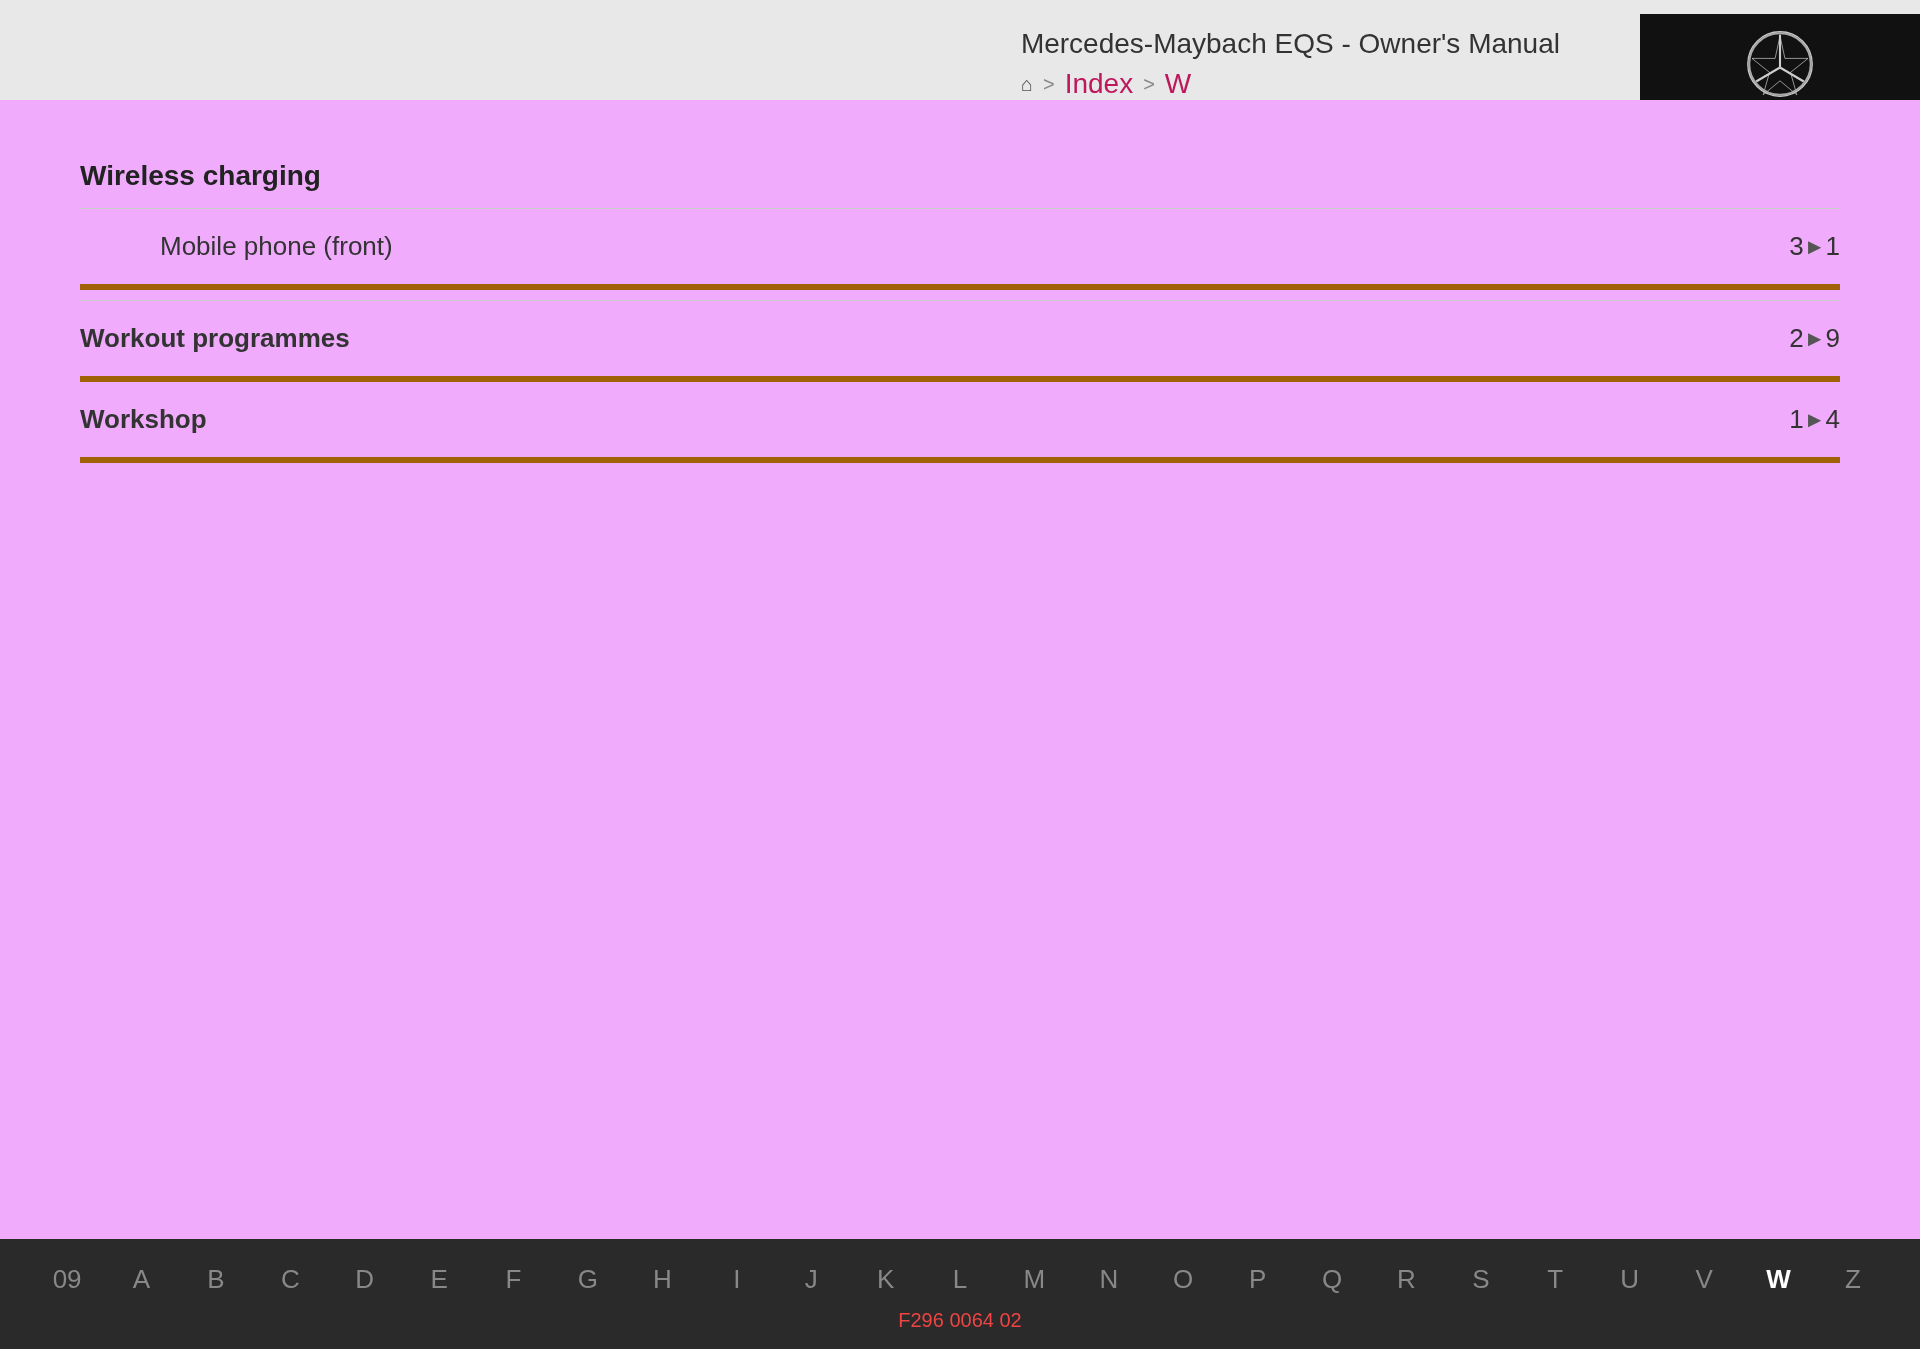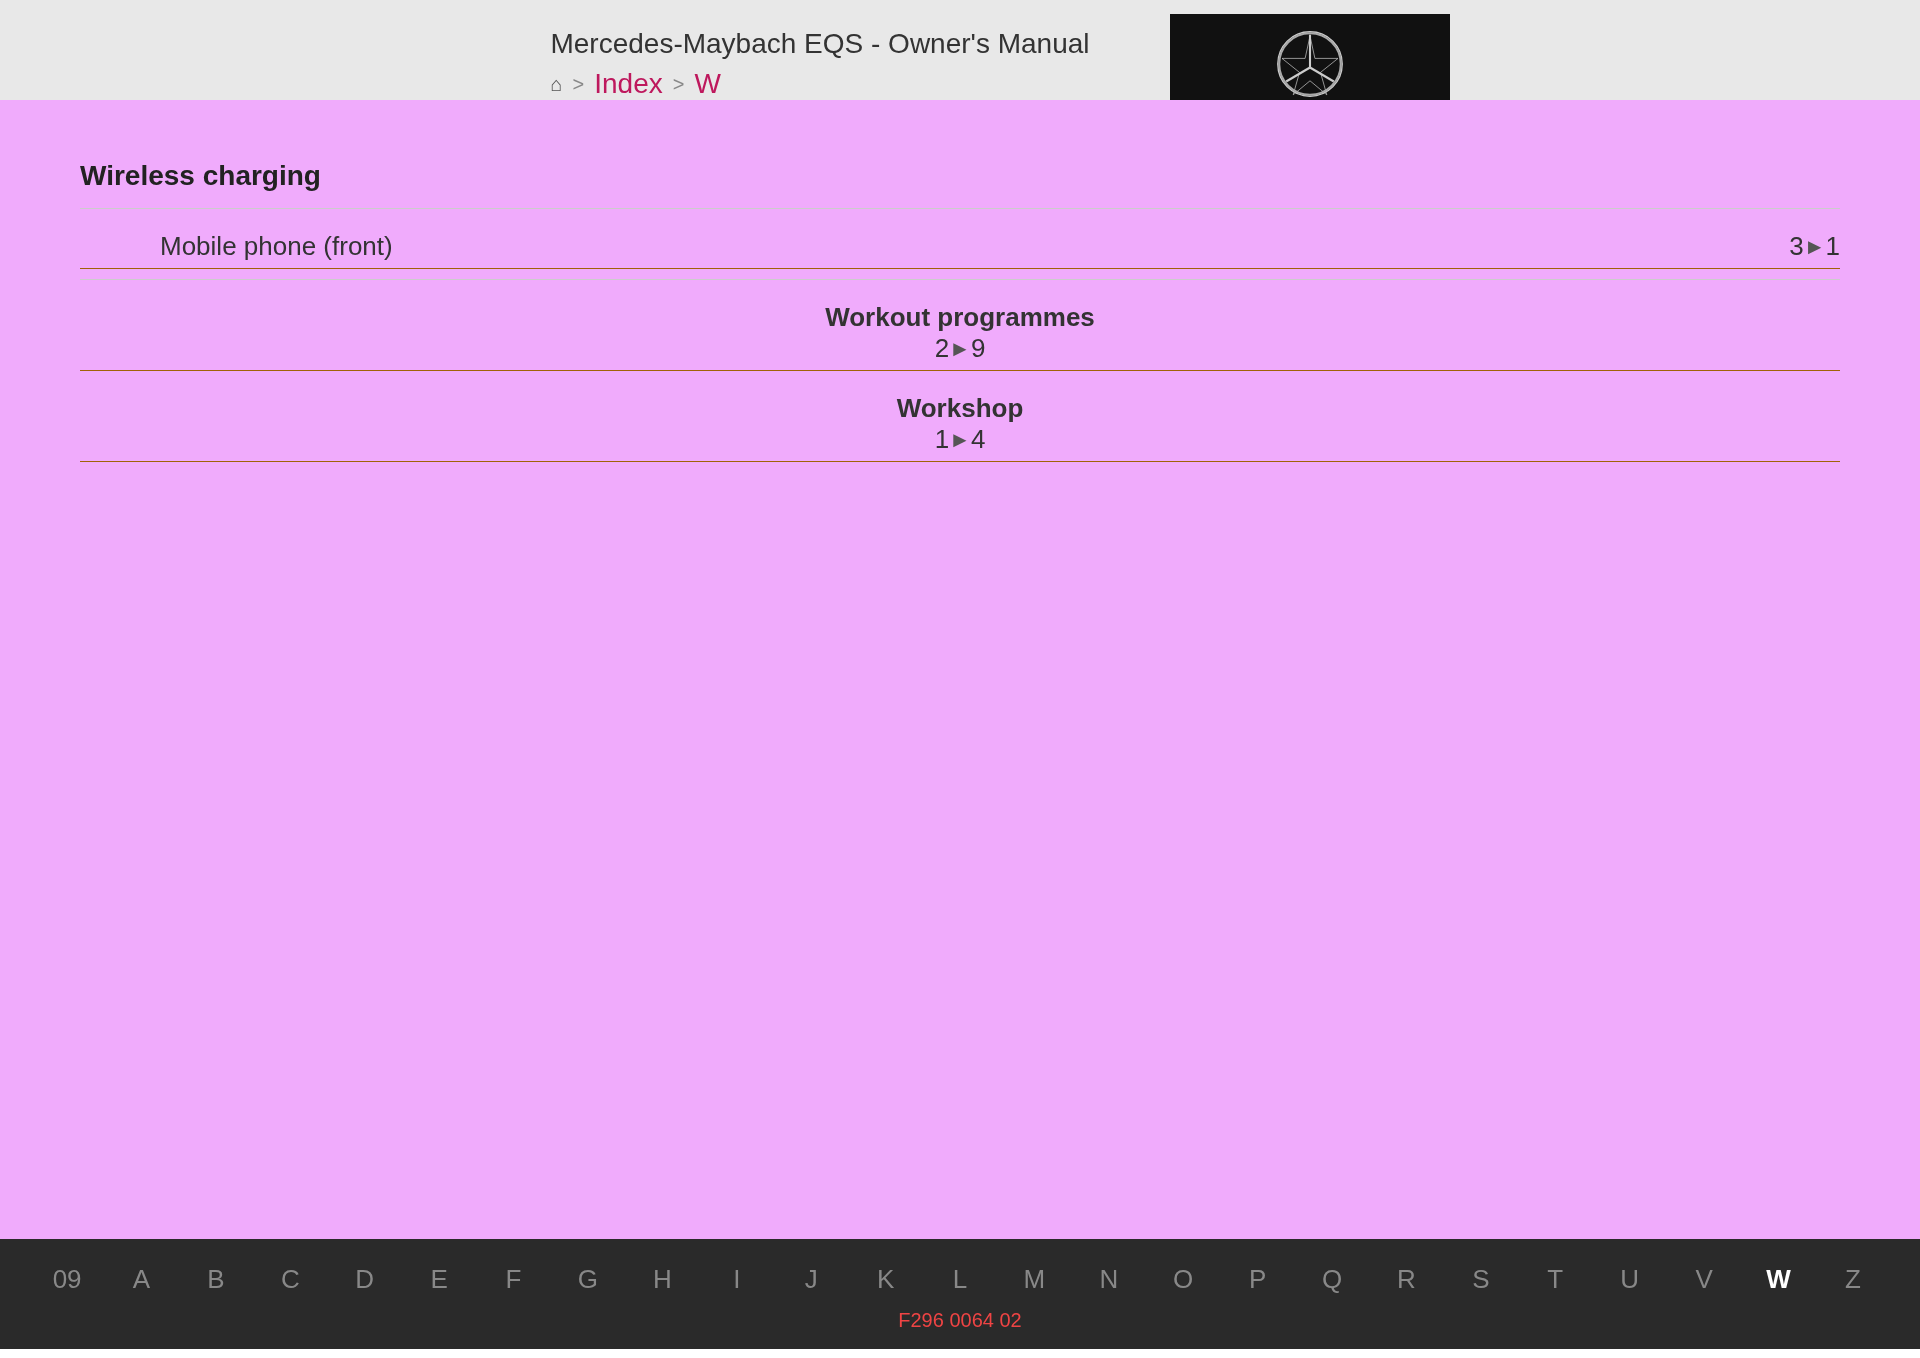--- a/index.html
+++ b/index.html
@@ -13,21 +13,21 @@
     }
 
     
     .header {
       position: absolute;
       top: 0; left: 0; right: 0;
       height: 128px;
       background: #e8e8e8;
       display: flex;
       align-items: center;
-      justify-content: center;
+      justify-content: flex-end;
     }
     .header-left {
       padding: 0 80px;
     }
     .header-title {
       font-size: 28px;
       color: #333;
       font-weight: normal;
       margin-bottom: 8px;
     }
@@ -85,27 +85,26 @@
       border: none;
       border-top: 1px solid #ccc;
       margin-bottom: 0;
     }
 
     
     .index-entry {
       display: flex;
       align-items: center;
       justify-content: space-between;
-      padding: 22px 0 6px 80px;
-      border-bottom: 1px solid #a16207;
+      padding: 22px 0 22px 80px;
+      border-bottom: 6px solid #a16207;
       cursor: pointer;
     }
     .index-entry.no-indent {
       padding-left: 0;
-      flex-direction: column;
     }
     .entry-label {
       font-size: 26px;
       color: #333;
       font-weight: normal;
     }
     .entry-label.bold {
       font-weight: bold;
     }
     .entry-page {

